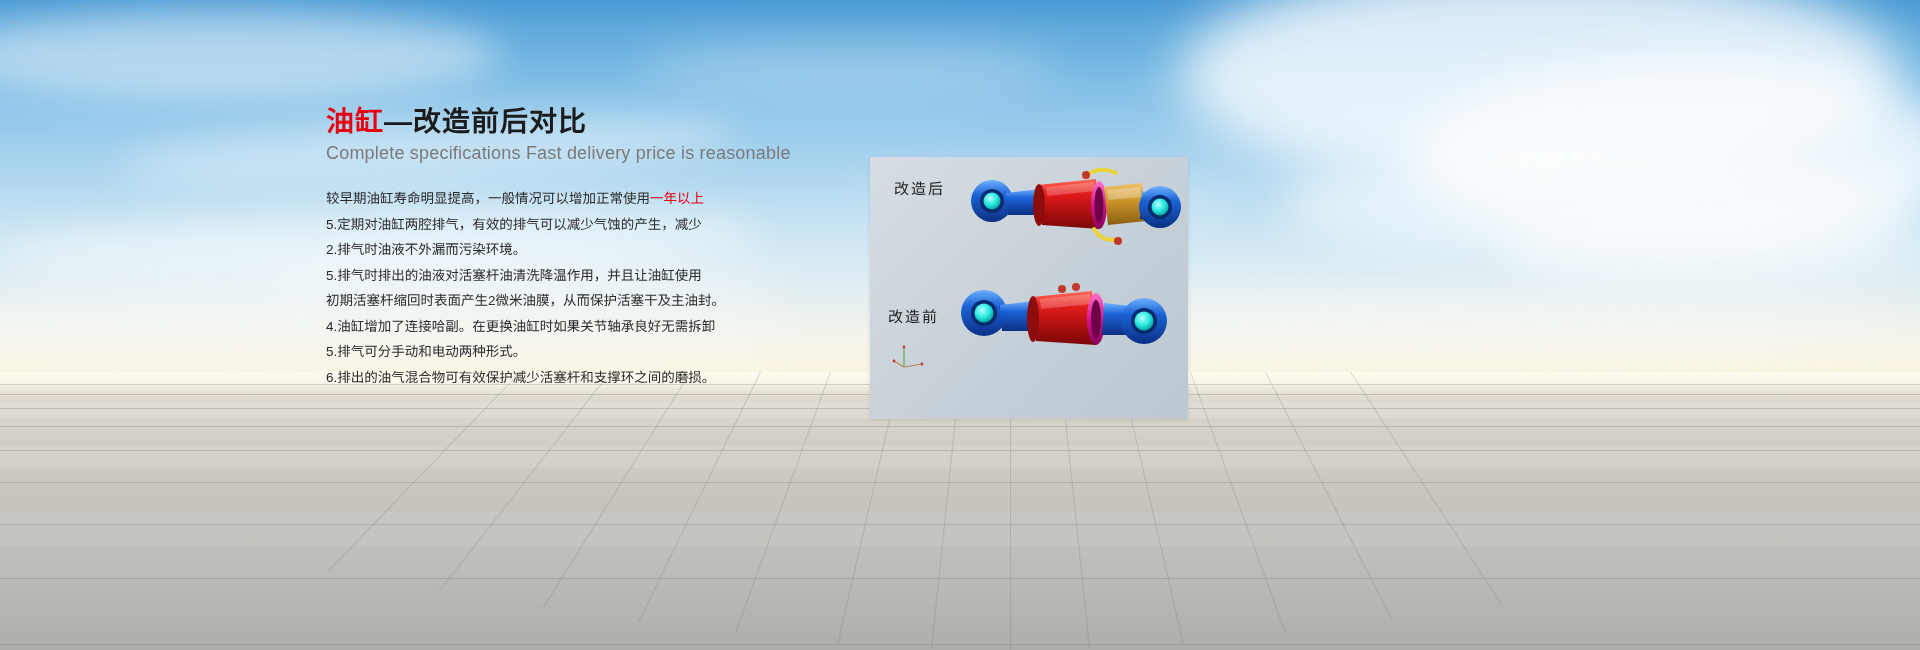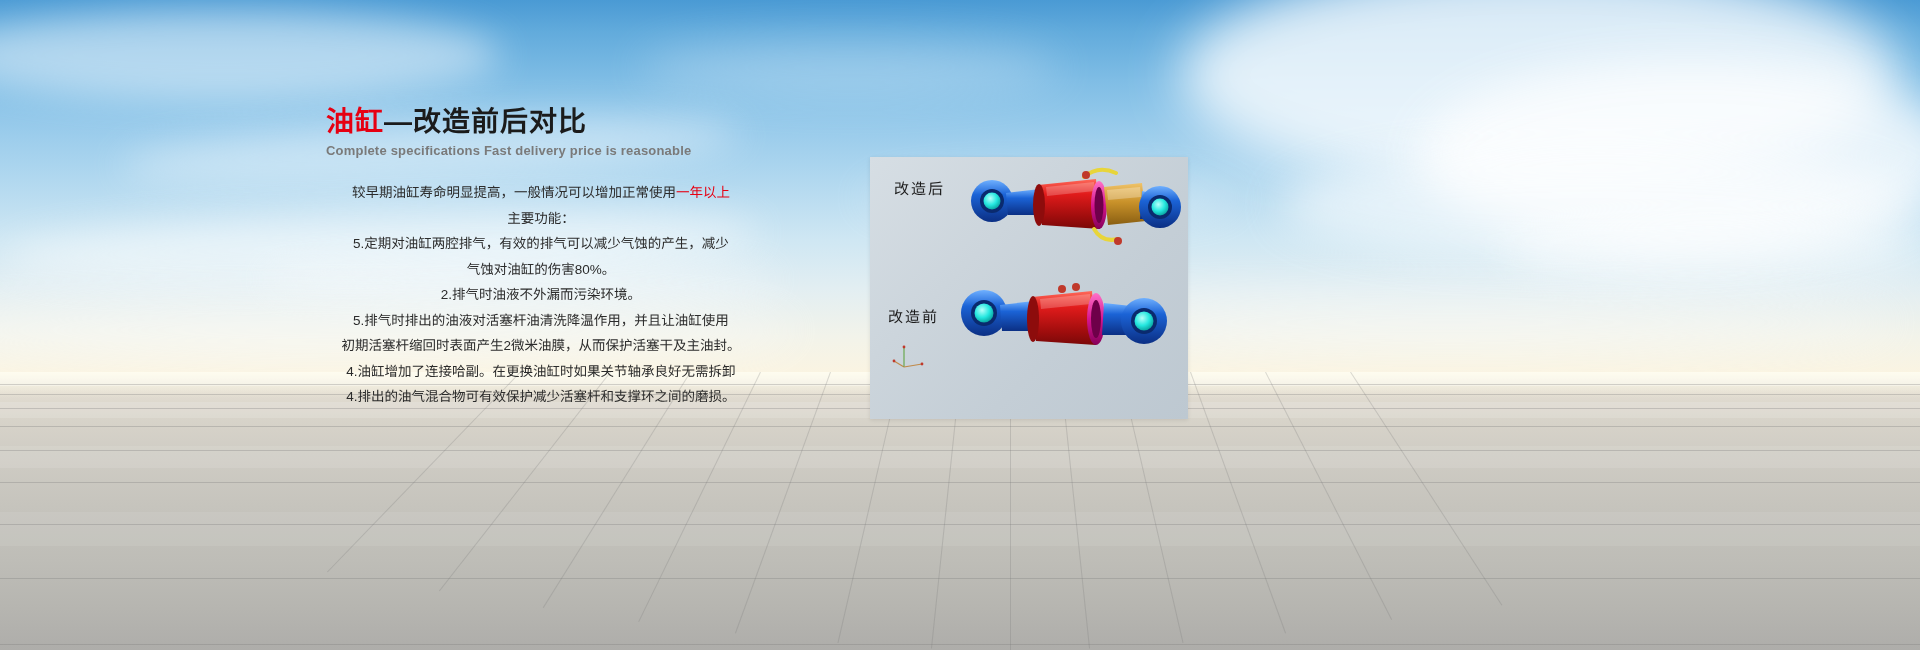--- a/index.html
+++ b/index.html
@@ -119,32 +119,31 @@
     font-size: 28px;
     font-weight: bold;
     letter-spacing: 1px;
     color: #1b1b1b;
     line-height: 1.25;
     white-space: nowrap;
   }
   .headline .hl-red { color: #e60012; }
   .sub-en {
     margin: 4px 0 0 0;
-    font-size: 13px;
+    font-size: 18px;
     color: #7a7a7a;
     letter-spacing: .2px;
-    font-weight: bold;
+    font-weight: normal;
     white-space: nowrap;
   }
   .body-copy {
     margin: 22px 0 0 0;
     font-size: 13.5px;
     color: #2b2b2b;
     line-height: 25.5px;
-    text-align: center;
   }
   .body-copy .ln { white-space: nowrap; }
   .body-copy .accent-red { color: #e60012; }
 
   
   .product-panel {
     position: absolute;
     left: 870px;
     top: 157px;
     width: 318px;
@@ -232,34 +231,33 @@
 
   <div class="text-block">
 
     <h1 class="headline"><span class="hl-red">油缸</span><span>—改造前后对比</span></h1>
 
     <p class="sub-en">Complete specifications Fast delivery price is reasonable</p>
 
     <div class="body-copy">
       <div class="ln"><span>较早期油缸寿命明显提高，一般情况可以增加正常使用</span><span class="accent-red">一年以上</span></div>
 
-      <div class="ln">主要功能：</div>
 
       <div class="ln">5.定期对油缸两腔排气，有效的排气可以减少气蚀的产生，减少</div>
-      <div class="ln">气蚀对油缸的伤害80%。</div>
 
       <div class="ln">2.排气时油液不外漏而污染环境。</div>
 
       <div class="ln">5.排气时排出的油液对活塞杆油清洗降温作用，并且让油缸使用</div>
       <div class="ln">初期活塞杆缩回时表面产生2微米油膜，从而保护活塞干及主油封。</div>
 
       <div class="ln">4.油缸增加了连接哈副。在更换油缸时如果关节轴承良好无需拆卸</div>
 
-
-      <div class="ln">4.排出的油气混合物可有效保护减少活塞杆和支撑环之间的磨损。</div>
+      <div class="ln">5.排气可分手动和电动两种形式。</div>
+
+      <div class="ln">6.排出的油气混合物可有效保护减少活塞杆和支撑环之间的磨损。</div>
     </div>
   </div>
 
   <div class="product-panel">
 
     <div class="panel-label label-after">改造后</div>
     <div class="panel-label label-before">改造前</div>
 
     <div class="axis-gizmo">
       <svg viewBox="0 0 40 34">

